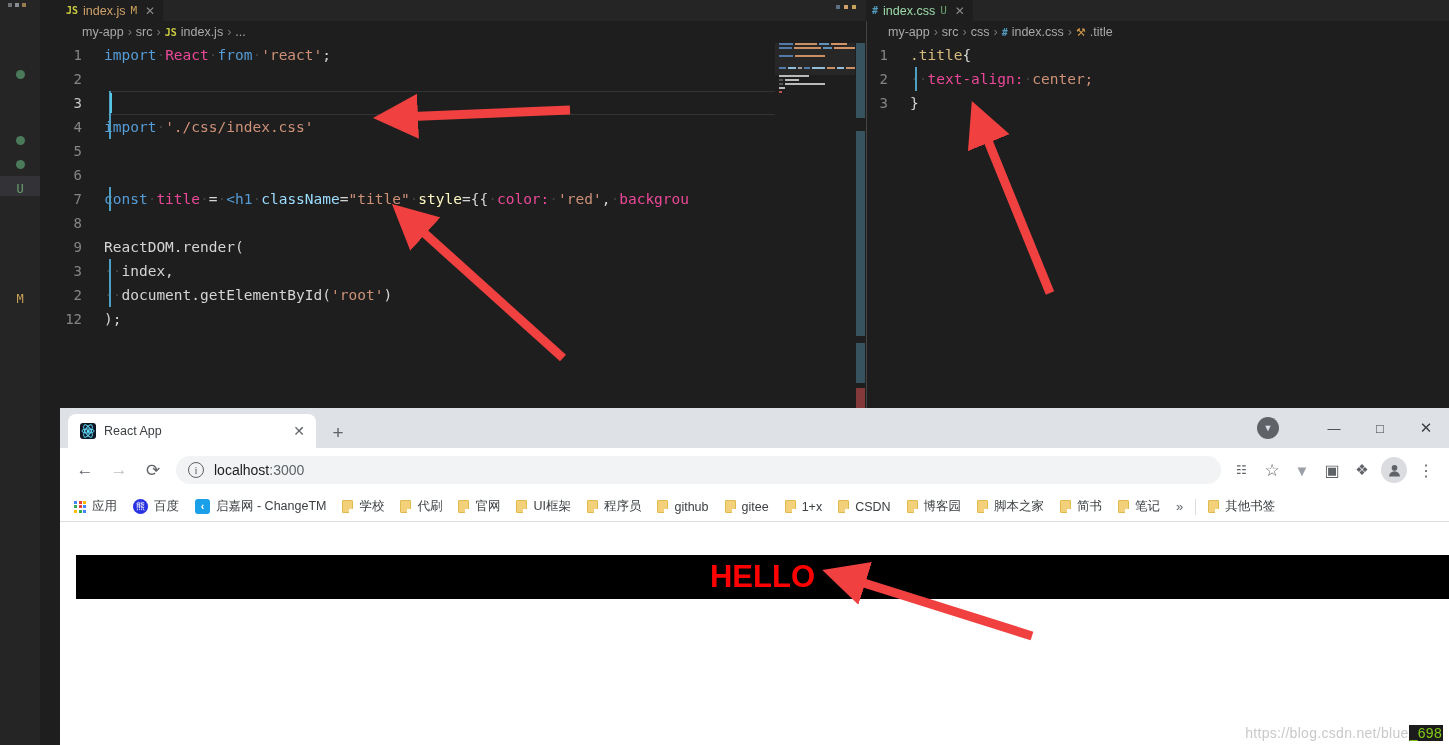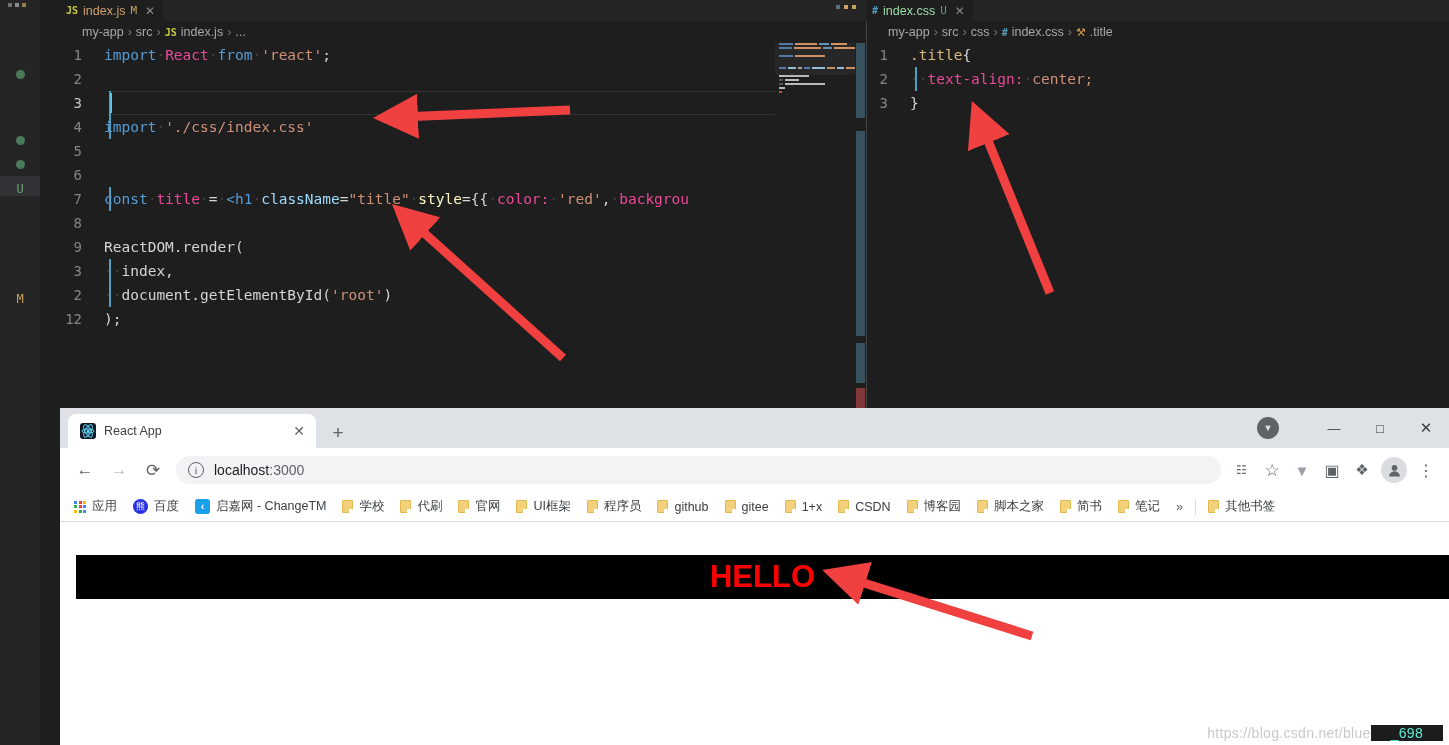--- a/index.html
+++ b/index.html
@@ -219,21 +219,21 @@
   .hello-text {
     color: #ff0000; font-size: 31px; font-weight: bold;
     font-family: "Liberation Sans", sans-serif;
   }
 
   .watermark {
     position: absolute; right: 6px; bottom: 4px;
     font-size: 14px; color: #c9c9c9; letter-spacing: 0.3px;
     font-family: "Liberation Sans", sans-serif;
   }
-  .watermark .wm-dark { color: #5eead4; background: #1c1c1c; padding: 0 20px; }
+  .watermark .wm-dark { color: #84cc16; background: #1c1c1c; padding: 0 1px; }
 
   
   .arrows { position: absolute; inset: 0; pointer-events: none; }
 </style>
 </head>
 <body>
 
 <div id="root-canvas">
 
   <div class="vscode">

